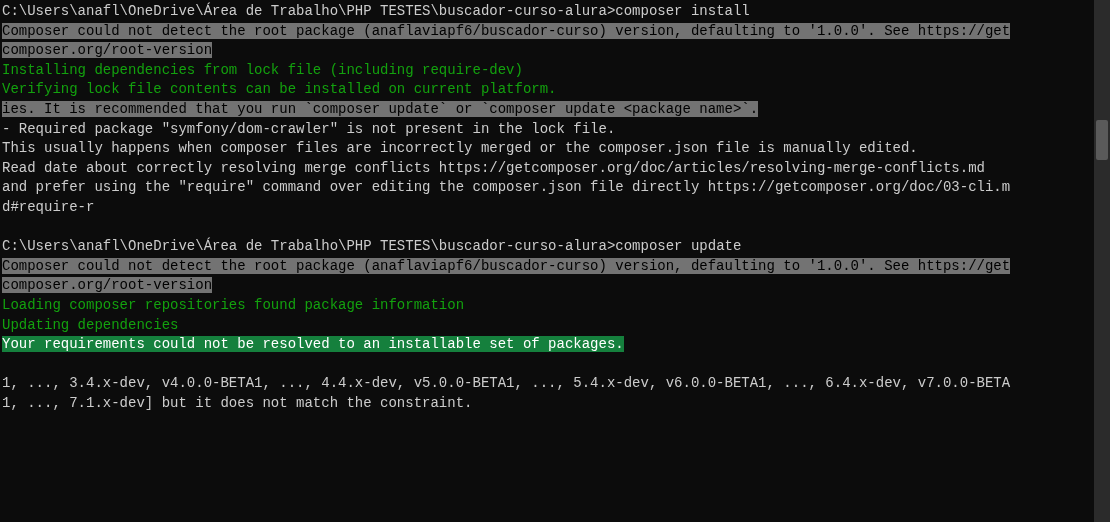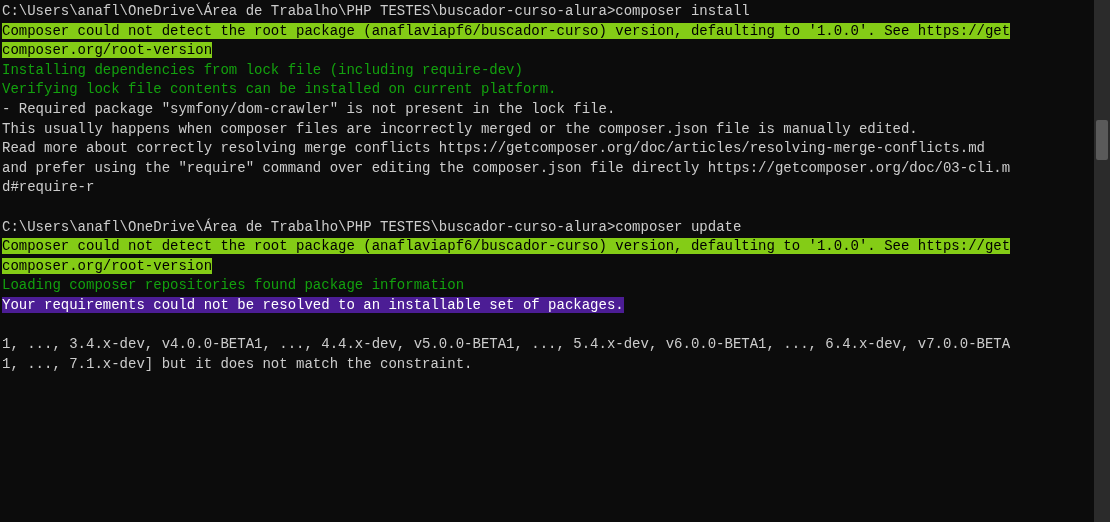--- a/index.html
+++ b/index.html
@@ -14,27 +14,27 @@
       overflow: hidden;
       padding: 2px 0;
     }
     .line {
       white-space: pre-wrap;
       word-break: break-all;
     }
     .prompt { color: #cccccc; }
     .cmd { color: #cccccc; }
     .hl-yellow {
-      background: #84cc16;
+      background: #737373;
       color: #000000;
     }
     .green { color: #13a10e; font-family: Liberation Mono, monospace; }
     .white { color: #cccccc; }
     .hl-red {
-      background: #4c1d95;
+      background: #15803d;
       color: #ffffff;
     }
     .scrollbar-right {
       position: fixed;
       right: 0;
       top: 0;
       width: 16px;
       height: 522px;
       background: #2b2b2b;
     }
@@ -54,30 +54,32 @@
   </style>
 </head>
 <body>
 
 <div class="terminal-area" id="terminal">
     <div class="line"><span class="prompt">C:\Users\anafl\OneDrive\Área de Trabalho\PHP TESTES\buscador-curso-alura&gt;</span><span class="cmd">composer install</span></div>
     <div class="line"><span class="hl-yellow">Composer could not detect the root package (anaflaviapf6/buscador-curso) version, defaulting to '1.0.0'. See https://get</span></div>
     <div class="line"><span class="hl-yellow">composer.org/root-version</span></div>
     <div class="line"><span class="green">Installing dependencies from lock file (including require-dev)</span></div>
     <div class="line"><span class="green">Verifying lock file contents can be installed on current platform.</span></div>
+    <div class="line"><span class="hl-yellow">ies. It is recommended that you run `composer update` or `composer update &lt;package name&gt;`.</span></div>
     <div class="line"><span class="white">- Required package "symfony/dom-crawler" is not present in the lock file.</span></div>
     <div class="line"><span class="white">This usually happens when composer files are incorrectly merged or the composer.json file is manually edited.</span></div>
-    <div class="line"><span class="white">Read more about correctly resolving merge conflicts https://getcomposer.org/doc/articles/resolving-merge-conflicts.md</span></div>
+    <div class="line"><span class="white">Read date about correctly resolving merge conflicts https://getcomposer.org/doc/articles/resolving-merge-conflicts.md</span></div>
     <div class="line"><span class="white">and prefer using the "require" command over editing the composer.json file directly https://getcomposer.org/doc/03-cli.m</span></div>
     <div class="line"><span class="white">d#require-r</span></div>
     <div class="line"><span class="white"> </span></div>
     <div class="line"><span class="prompt">C:\Users\anafl\OneDrive\Área de Trabalho\PHP TESTES\buscador-curso-alura&gt;</span><span class="cmd">composer update</span></div>
     <div class="line"><span class="hl-yellow">Composer could not detect the root package (anaflaviapf6/buscador-curso) version, defaulting to '1.0.0'. See https://get</span></div>
     <div class="line"><span class="hl-yellow">composer.org/root-version</span></div>
     <div class="line"><span class="green">Loading composer repositories found package information</span></div>
+    <div class="line"><span class="green">Updating dependencies</span></div>
     <div class="line"><span class="hl-red">Your requirements could not be resolved to an installable set of packages.</span></div>
     <div class="line"><span class="white"> </span></div>
     <div class="line"><span class="white">1, ..., 3.4.x-dev, v4.0.0-BETA1, ..., 4.4.x-dev, v5.0.0-BETA1, ..., 5.4.x-dev, v6.0.0-BETA1, ..., 6.4.x-dev, v7.0.0-BETA</span></div>
     <div class="line"><span class="white">1, ..., 7.1.x-dev] but it does not match the constraint.</span></div>
   </div>
 
 <div class="scrollbar-right">
   <div class="scrollbar-thumb"></div>
 </div>
 

